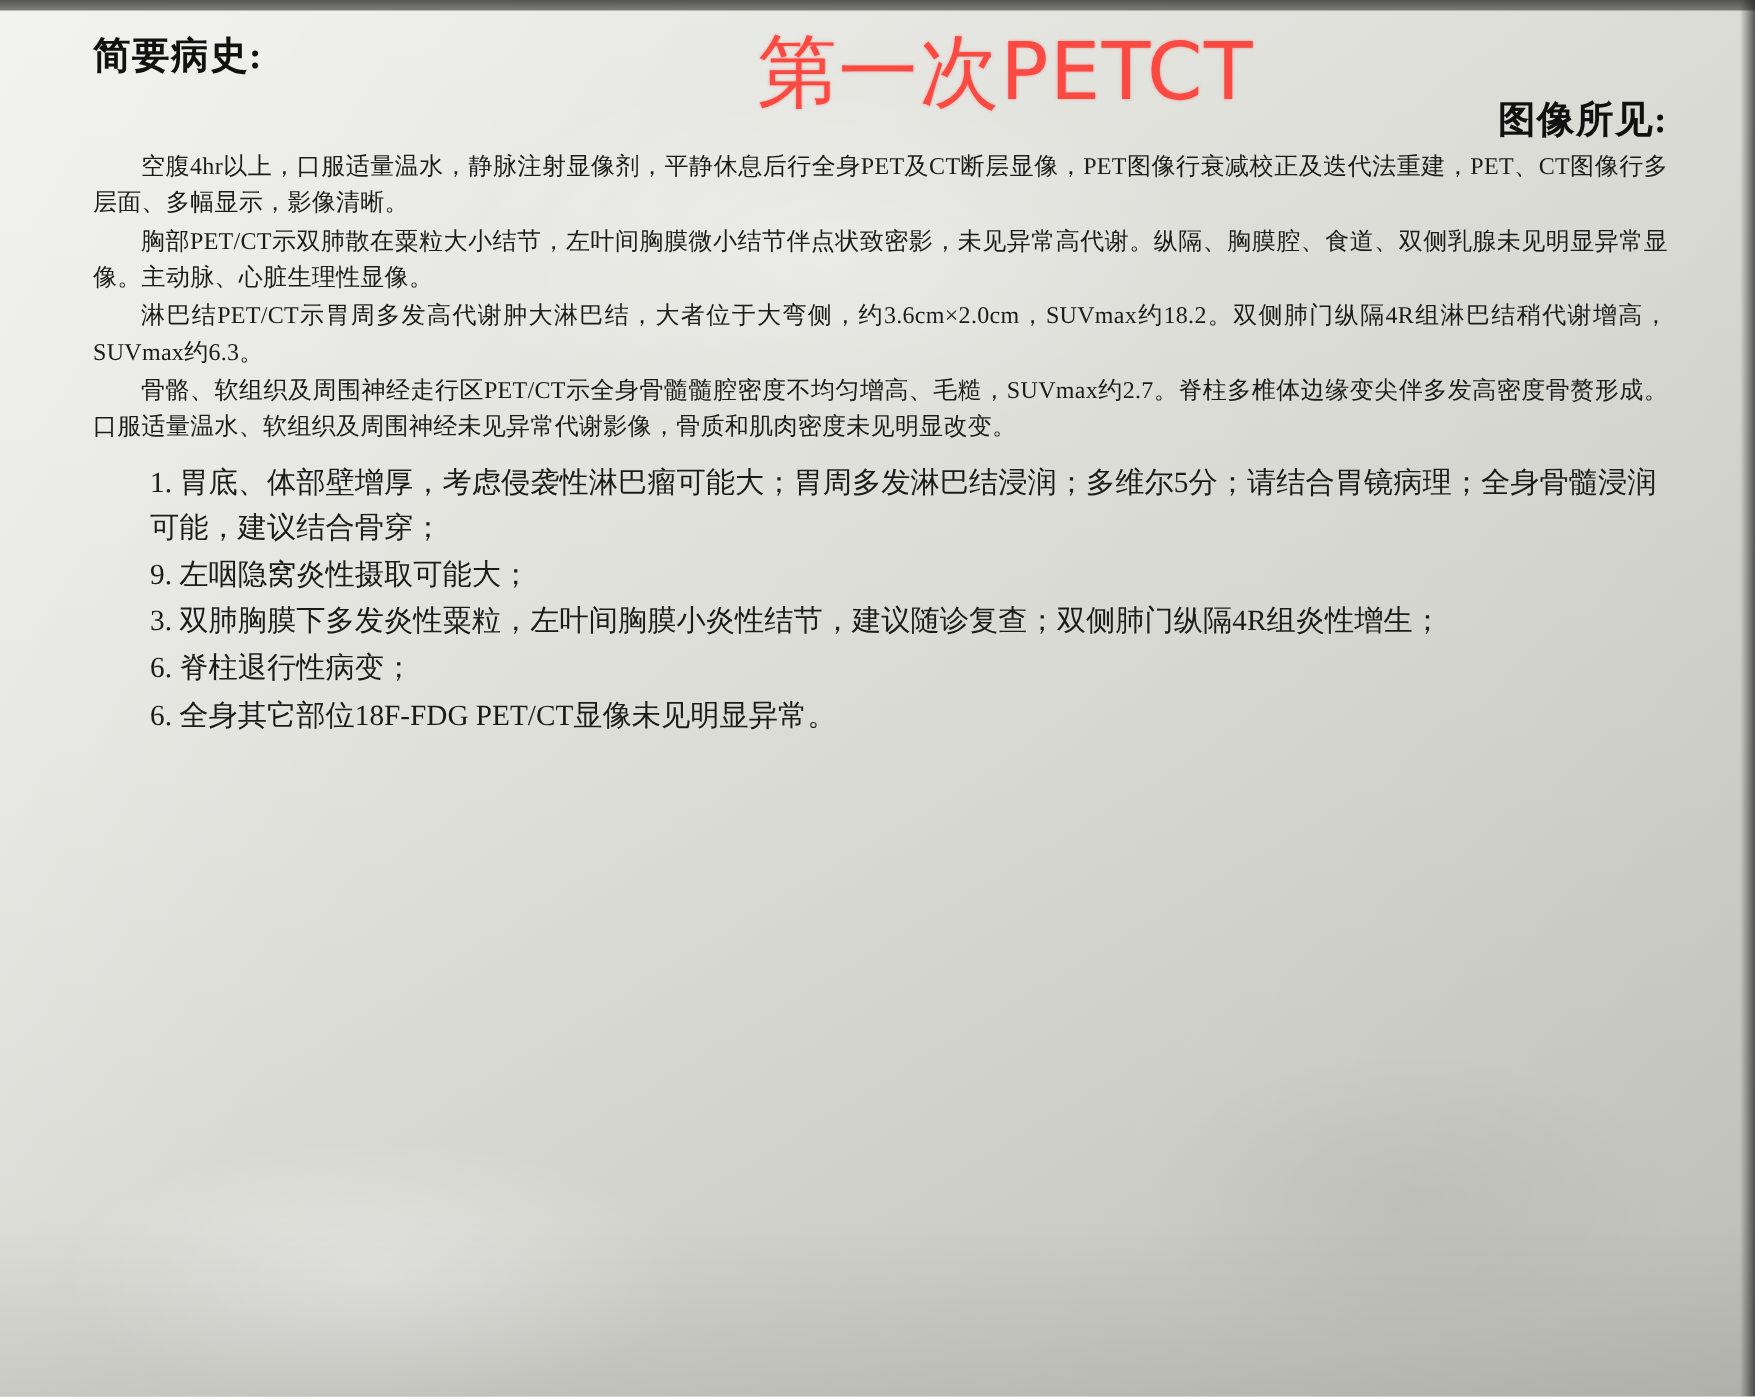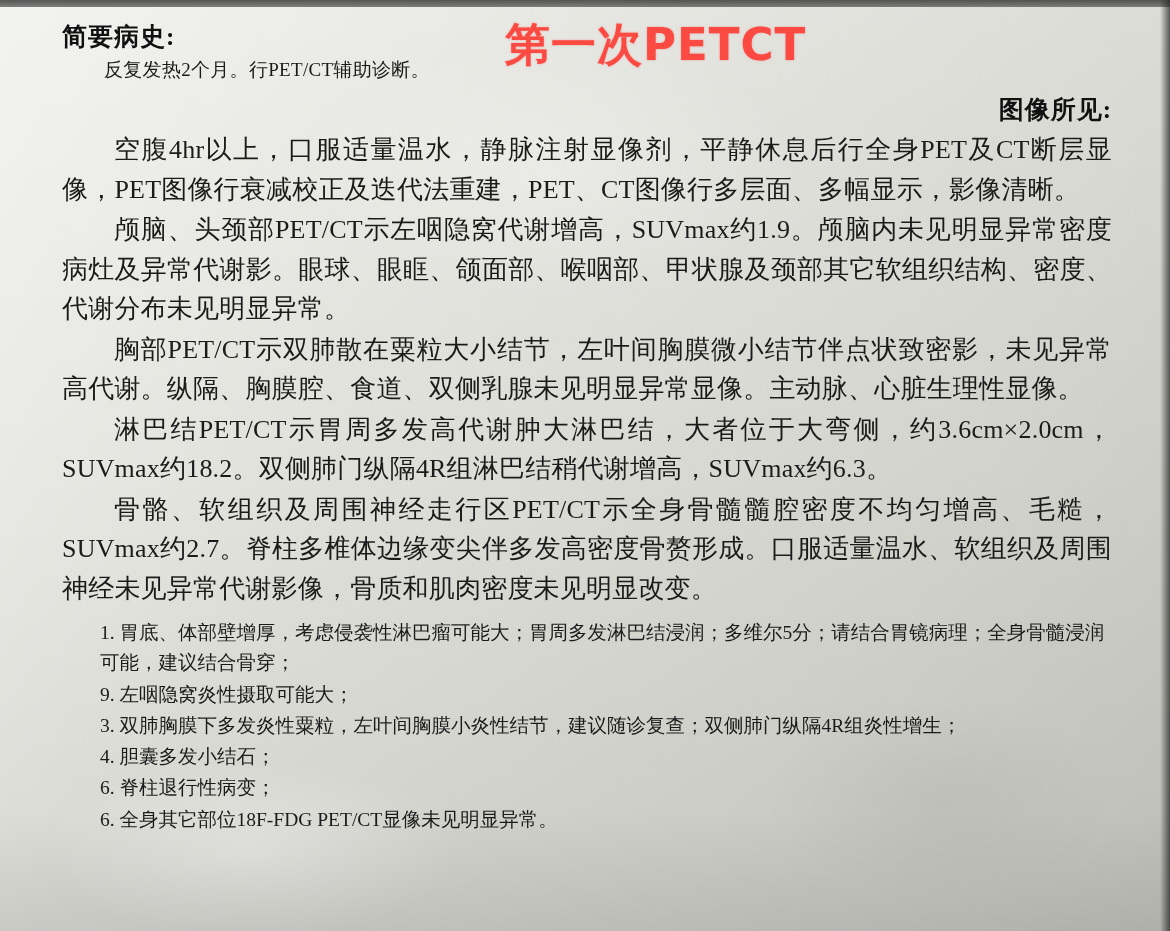--- a/index.html
+++ b/index.html
@@ -69,21 +69,21 @@
   #section-findings-title { margin-top: 10px; text-align: right; }
   #section-impression-title { margin-top: 44px; }
 
   .sub-line {
     font-size: 19px;
     margin: 4px 0 2px 42px;
     letter-spacing: .3px;
   }
 
   .para {
-    font-size: 26px;
+    font-size: 16px;
     line-height: 1.52;
     text-align: justify;
     text-justify: inter-ideograph;
     margin: 0 0 1px 0;
     text-indent: 2em;
     letter-spacing: .2px;
     font-family: Liberation Serif, serif;
   }
 
   .findings {
@@ -102,22 +102,22 @@
     text-indent: 0;
     padding-left: 0;
   }
 
   
   #watermark {
     position: absolute;
     left: 505px;
     top: 22px;
     font-family: "DejaVu Sans", "Liberation Sans", sans-serif;
-    font-weight: bold;
-    font-size: 45px;
+    font-weight: normal;
+    font-size: 53px;
     line-height: 1;
     color: #fb4a42;
     letter-spacing: 1px;
     text-shadow: 0 0 2px rgba(251,74,66,.5);
     white-space: nowrap;
   }
 
   
   .blotch {
     position: absolute;
@@ -134,36 +134,33 @@
 <div id="paper">
   <div id="top-edge"></div>
   <div id="right-edge"></div>
   <div class="blotch b3"></div>
   <div class="blotch b1"></div>
   <div class="blotch b2"></div>
 
   <div class="page">
 
     <div class="section-title" id="section-history-title">简要病史:</div>
-    <div class="sub-line">反复发热2个月。行PET/CT辅助诊断。</div>
 
     <div class="section-title" id="section-findings-title">图像所见:</div>
     <div class="findings">
       <p class="para">空腹4hr以上，口服适量温水，静脉注射显像剂，平静休息后行全身PET及CT断层显像，PET图像行衰减校正及迭代法重建，PET、CT图像行多层面、多幅显示，影像清晰。</p>
-      <p class="para">颅脑、头颈部PET/CT示左咽隐窝代谢增高，SUVmax约1.9。颅脑内未见明显异常密度病灶及异常代谢影。眼球、眼眶、颌面部、喉咽部、甲状腺及颈部其它软组织结构、密度、代谢分布未见明显异常。</p>
       <p class="para">胸部PET/CT示双肺散在粟粒大小结节，左叶间胸膜微小结节伴点状致密影，未见异常高代谢。纵隔、胸膜腔、食道、双侧乳腺未见明显异常显像。主动脉、心脏生理性显像。</p>
       <p class="para">淋巴结PET/CT示胃周多发高代谢肿大淋巴结，大者位于大弯侧，约3.6cm×2.0cm，SUVmax约18.2。双侧肺门纵隔4R组淋巴结稍代谢增高，SUVmax约6.3。</p>
       <p class="para">骨骼、软组织及周围神经走行区PET/CT示全身骨髓髓腔密度不均匀增高、毛糙，SUVmax约2.7。脊柱多椎体边缘变尖伴多发高密度骨赘形成。口服适量温水、软组织及周围神经未见异常代谢影像，骨质和肌肉密度未见明显改变。</p>
     </div>
 
     <ul class="impression-list">
       <li>1. 胃底、体部壁增厚，考虑侵袭性淋巴瘤可能大；胃周多发淋巴结浸润；多维尔5分；请结合胃镜病理；全身骨髓浸润可能，建议结合骨穿；</li>
       <li>9. 左咽隐窝炎性摄取可能大；</li>
       <li>3. 双肺胸膜下多发炎性粟粒，左叶间胸膜小炎性结节，建议随诊复查；双侧肺门纵隔4R组炎性增生；</li>
-      <li>4. 胆囊多发小结石；</li>
       <li>6. 脊柱退行性病变；</li>
       <li>6. 全身其它部位18F-FDG PET/CT显像未见明显异常。</li>
     </ul>
 
   </div>
 
   <div id="watermark">第一次PETCT</div>
 
   <div id="bottom-shade"></div>
 </div>

